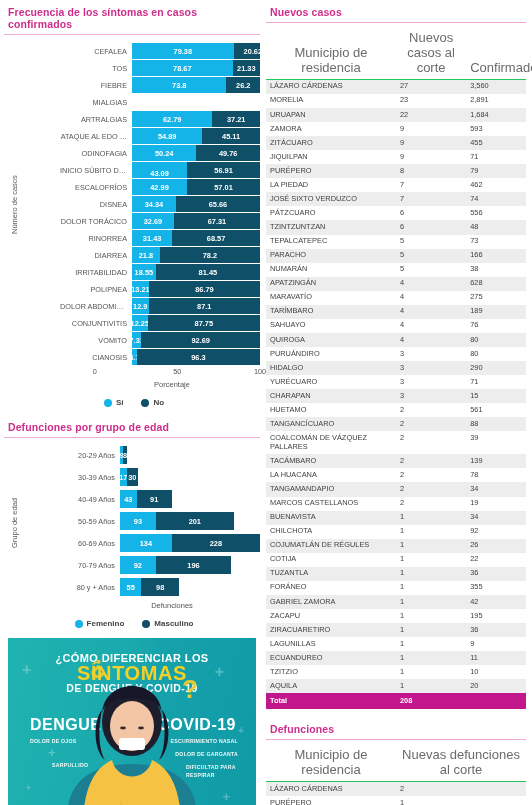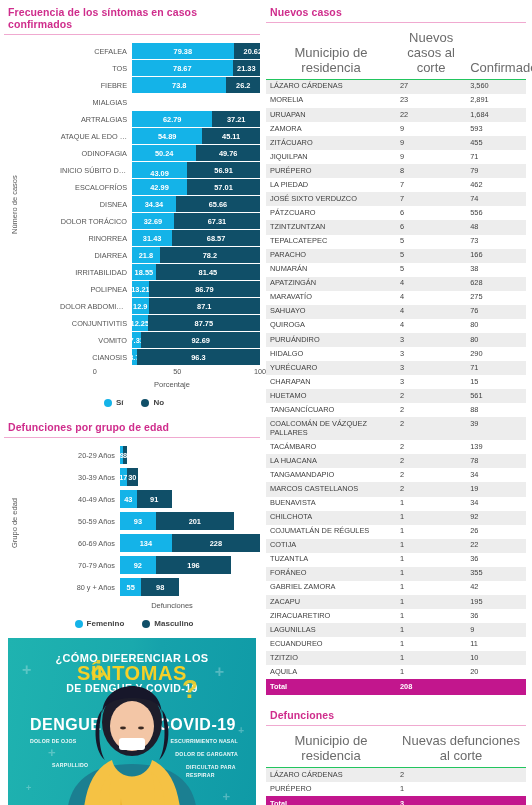--- a/index.html
+++ b/index.html
@@ -668,20 +668,25 @@
             <td class="c-muni">APATZINGÁN</td>
             <td class="c-new">4</td>
             <td class="c-conf">628</td>
           </tr>
           <tr>
             <td class="c-muni">MARAVATÍO</td>
             <td class="c-new">4</td>
             <td class="c-conf">275</td>
           </tr>
           <tr>
+            <td class="c-muni">TARÍMBARO</td>
+            <td class="c-new">4</td>
+            <td class="c-conf">189</td>
+          </tr>
+          <tr>
             <td class="c-muni">SAHUAYO</td>
             <td class="c-new">4</td>
             <td class="c-conf">76</td>
           </tr>
           <tr>
             <td class="c-muni">QUIROGA</td>
             <td class="c-new">4</td>
             <td class="c-conf">80</td>
           </tr>
           <tr>

